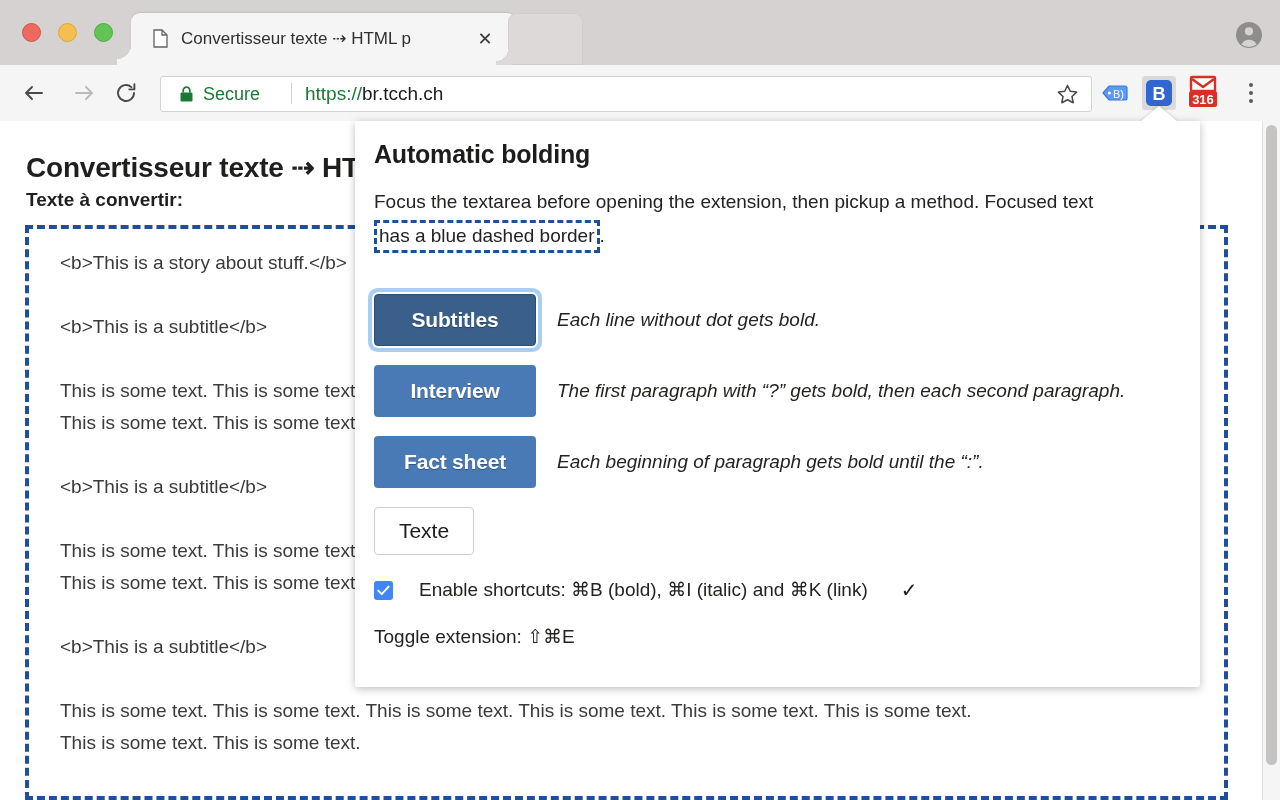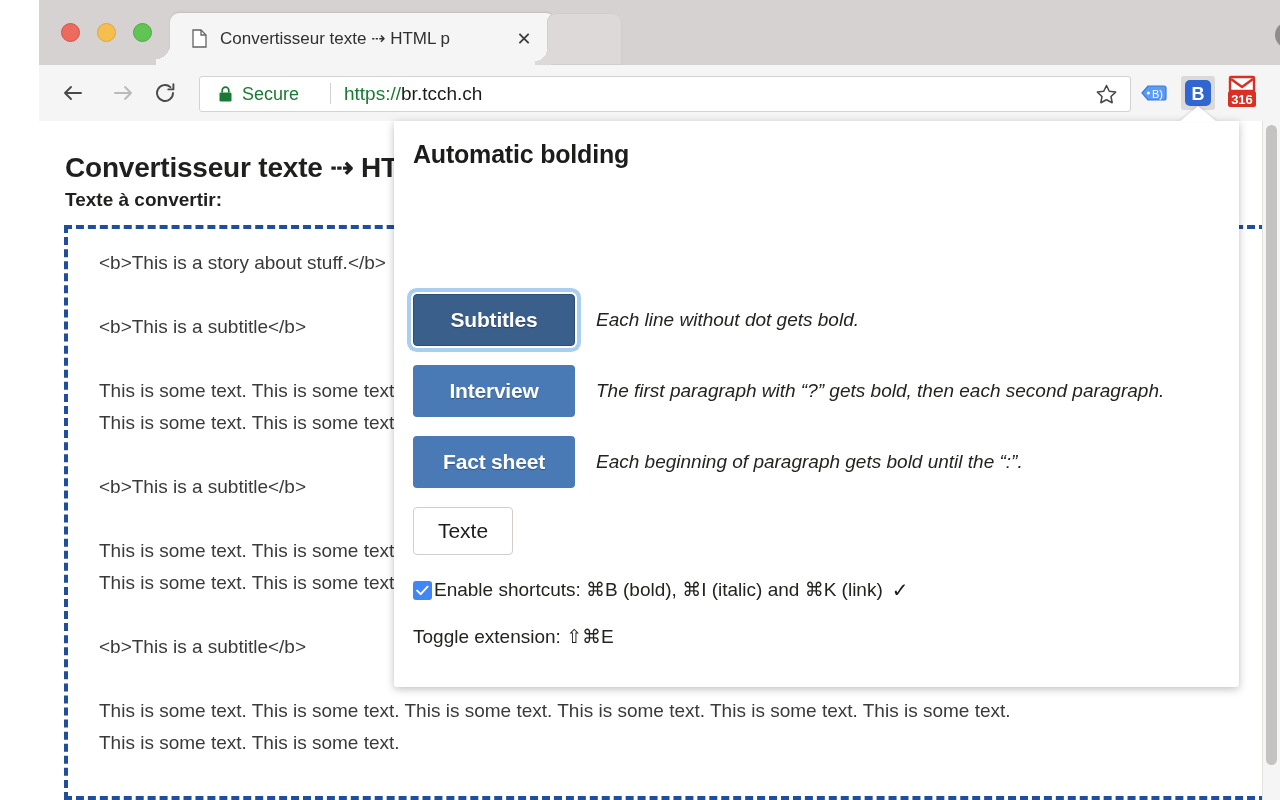--- a/index.html
+++ b/index.html
@@ -2,21 +2,21 @@
 <html><head>
 <meta charset="utf-8">
 <style>
   html,body{margin:0;padding:0;}
   body{
     width:1280px;height:800px;overflow:hidden;
     font-family:"Liberation Sans", sans-serif;
     background:#fff;position:relative;
   }
   
-  #window{position:absolute;inset:0;background:#4c1d95;margin-left:39px;}
+  #window{position:absolute;inset:0;background:#4c1d95;}
   #tabstrip{
     position:absolute;left:0;top:0;width:1280px;height:65px;
     background:#d6d2d1;
   }
   #traffic{position:absolute;left:22px;top:23px;display:flex;gap:17px;}
   .light{width:17px;height:17px;border-radius:50%;}
   .light.red{background:#ed6a5e;border:1px solid #d1544a;}
   .light.yellow{background:#f5be4f;border:1px solid #dda73c;}
   .light.green{background:#61c454;border:1px solid #4fa945;}
   #tab-active{
@@ -169,21 +169,21 @@
     line-height:26px;white-space:nowrap;font-style:italic;
   }
   #undo-btn{
     position:absolute;left:19px;top:386px;width:100px;height:48px;
     background:#fff;border:1px solid #cfcecd;border-radius:4px;
     font-family:"Liberation Sans",sans-serif;font-size:21px;color:#1c1c1b;
     cursor:pointer;
   }
   #shortcut-row{
     position:absolute;left:19px;top:456px;height:26px;
-    display:flex;align-items:center;gap:2px;
+    display:flex;align-items:center;gap:26px;
     font-size:19px;color:#23231f;line-height:26px;white-space:nowrap;
   }
   #shortcut-checkbox{
     width:19px;height:19px;border-radius:3px;background:#4285f4;
     display:flex;align-items:center;justify-content:center;flex:none;
   }
   #toggle-row{
     position:absolute;left:19px;top:503px;font-size:19px;color:#23231f;
     line-height:26px;white-space:nowrap;
   }
@@ -316,20 +316,21 @@
   <div id="page-scrollbar">
     <div id="page-scrollthumb"></div>
   </div>
 
   <div id="popup-arrow"></div>
 
   <div id="popup">
 
     <div id="popup-title">Automatic bolding</div>
 
+    <div id="popup-desc"><span>Focus the textarea before opening the extension, then pickup a method. Focused text </span><span class="dashed-span">has a blue dashed border</span><span>.</span></div>
 
     <div class="method-row" id="row-subtitles">
       <button class="method-btn focused">Subtitles</button>
       <span class="method-desc">Each line without dot gets bold.</span>
     </div>
 
     <div class="method-row" id="row-interview">
       <button class="method-btn">Interview</button>
       <span class="method-desc">The first paragraph with “?” gets bold, then each second paragraph.</span>
     </div>

